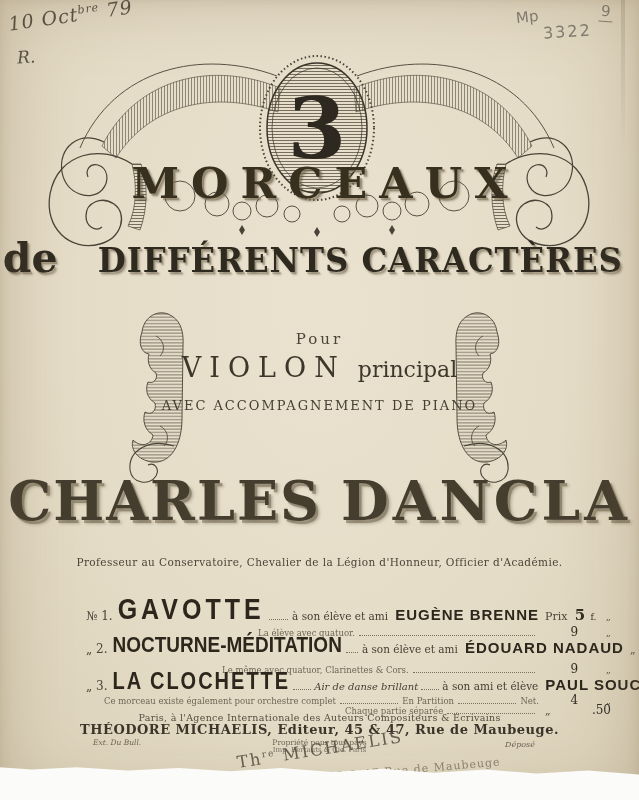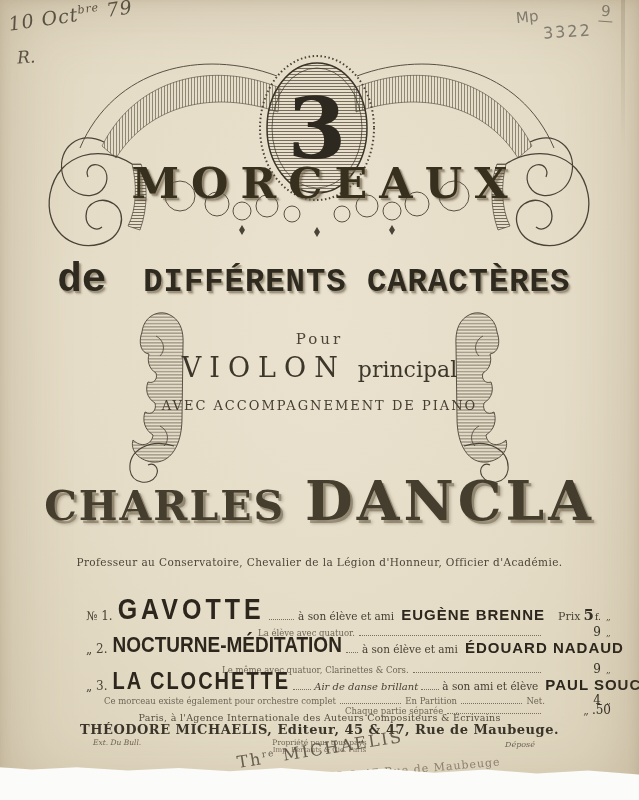--- a/index.html
+++ b/index.html
@@ -27,48 +27,48 @@
   .orn-header{left:52px;top:46px;}
   .orn-scroll-l{left:36px;top:142px;}
   .orn-scroll-r{left:490px;top:142px;}
   .orn-brk-l{left:112px;top:306px;}
   .orn-brk-r{left:449px;top:306px;}
   .orn-curl-l{left:120px;top:436px;}
   .orn-curl-r{left:458px;top:436px;}
   
   .t-main{top:158px;font-size:43px;font-weight:bold;color:#38301f;letter-spacing:12px;text-indent:12px;
     text-shadow:2px 2px 0 rgba(130,115,86,.55), 3px 3px 2px rgba(60,50,35,.35);}
-  .t-sub{top:257px;display:flex;justify-content:center;align-items:baseline;gap:26px;color:#2f2a20;
-    text-shadow:1.5px 1.5px 0 rgba(130,115,86,.45), 2.5px 2.5px 2px rgba(60,50,35,.3);font-family:Liberation Mono, monospace;}
+  .t-sub{top:234px;display:flex;justify-content:center;align-items:baseline;gap:26px;color:#2f2a20;
+    text-shadow:1.5px 1.5px 0 rgba(130,115,86,.45), 2.5px 2.5px 2px rgba(60,50,35,.3);}
   .t-sub .de{font-size:41px;font-weight:bold;}
   .t-sub .big{font-size:34px;font-weight:bold;letter-spacing:1px;display:inline-block;transform:scaleX(.95);}
   .l-pour{top:330px;font-size:15px;letter-spacing:3px;color:#4c4437;}
   .l-violon{top:352px;display:flex;justify-content:center;align-items:baseline;gap:12px;color:#3d362b;}
   .l-violon .vio{font-size:27px;letter-spacing:8px;}
   .l-violon .pri{font-size:22px;}
   .l-acc{top:398px;font-size:13px;letter-spacing:2px;color:#453e32;}
   .l-par{top:446px;font-size:13.5px;letter-spacing:8px;text-indent:8px;color:#3a342a;}
   .l-name{top:468px;display:flex;justify-content:center;align-items:baseline;gap:20px;color:#453d2e;
     text-shadow:2.5px 2.5px 0 rgba(105,92,66,.5), 4px 4px 3px rgba(70,60,42,.28);}
-  .l-name .fn{font-size:41px;font-weight:bold;letter-spacing:2px;}
+  .l-name .fn{font-size:54px;font-weight:bold;letter-spacing:2px;}
   .l-name .ln{font-size:55px;font-weight:bold;letter-spacing:4px;}
   .l-cred{top:556px;font-size:10.5px;letter-spacing:.4px;color:#4c4437;}
   
   .wrow{display:flex;align-items:baseline;color:#332d23;}
   .wnum{font-size:12px;color:#4c4437;margin-right:5px;white-space:nowrap;}
   .wtitle{font-family:"Liberation Sans",sans-serif;font-weight:bold;color:#2c261c;display:inline-block;transform:scaleY(1.18);transform-origin:bottom;white-space:nowrap;}
   .ti1{font-size:25px;letter-spacing:4px;}
   .ti2{font-size:19px;letter-spacing:0px;}
   .ti3{font-size:20px;letter-spacing:2px;}
   .lead{flex:1;border-bottom:1px dotted #7a7060;margin:0 4px 3px;min-width:12px;}
   .lead-s{flex:0 0 18px;border-bottom:1px dotted #7a7060;margin:0 3px 3px;}
   .wded{font-size:10.5px;color:#453e32;white-space:nowrap;}
   .wnote{font-size:10px;font-style:italic;color:#453e32;white-space:nowrap;}
   .wname{font-family:"Liberation Sans",sans-serif;font-weight:bold;font-size:15px;letter-spacing:1px;color:#2c261c;margin-left:7px;white-space:nowrap;}
-  .pcol{flex:0 0 66px;display:flex;align-items:baseline;justify-content:flex-end;white-space:nowrap;}
+  .pcol{flex:0 0 66px;display:flex;align-items:baseline;justify-content:space-between;margin-left:6px;white-space:nowrap;}
   .plabel{font-size:11px;color:#4c4437;margin-right:3px;}
   .pnum{font-size:15px;font-weight:bold;color:#332d23;}
   .pcol sup{font-size:9px;margin-left:1px;}
   .pditto{font-size:10px;color:#5c5446;margin-left:5px;}
   .wsub{display:flex;align-items:baseline;font-size:8.5px;color:#6e6555;}
   .wsub .pcol{flex:0 0 66px;}
   .wsub .pnum{font-size:12px;font-weight:normal;}
   .r1{top:597px;left:86px;right:28px;}
   .r1s{top:625px;left:258px;right:28px;}
   .r2{top:636px;left:86px;right:28px;}

